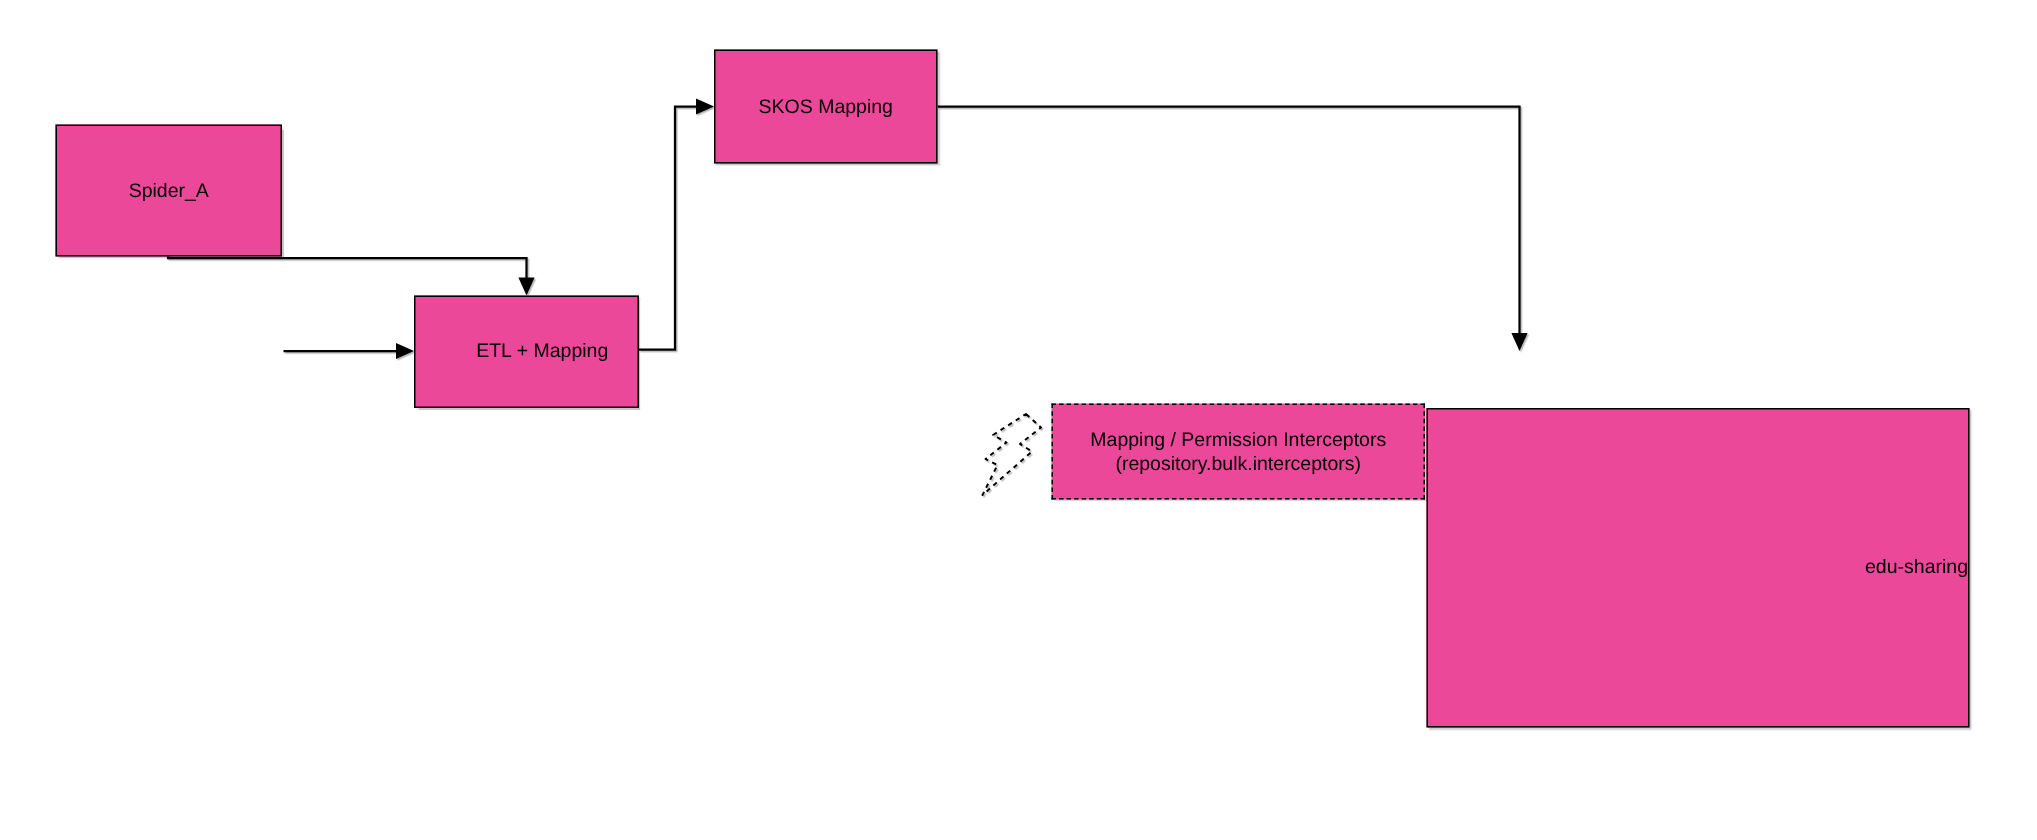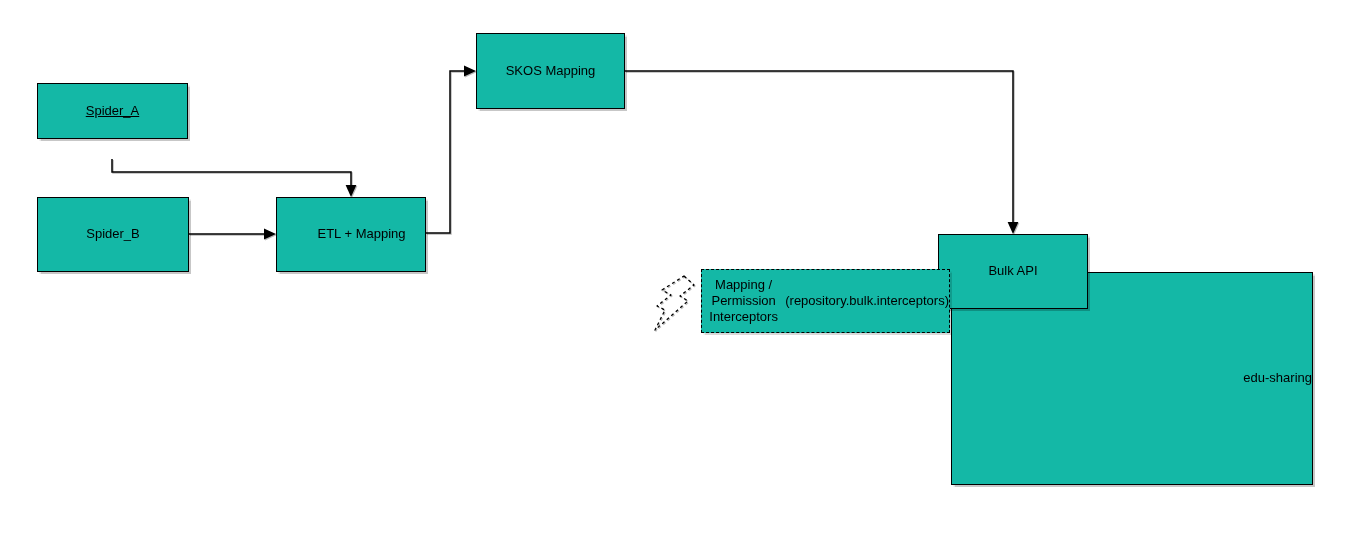--- a/index.html
+++ b/index.html
@@ -20,36 +20,36 @@
     position: absolute;
     left: 0;
     top: 0;
     width: 1358px;
     height: 560px;
     filter: drop-shadow(1.2px 1.2px 0.4px rgba(0,0,0,0.28));
   }
   .node {
     position: absolute;
     box-sizing: border-box;
-    background: #14b8a6;
+    background: #ec4899;
     border: 1.3px solid #000000;
     display: flex;
     align-items: center;
     justify-content: center;
     text-align: center;
     font-size: 13px;
     line-height: 1.25;
     box-shadow: 1.5px 1.5px 1px rgba(0,0,0,0.22);
   }
   .node.dashed {
     border-style: dashed;
-    flex-direction: row;
+    flex-direction: column;
     box-shadow: 1.5px 1.5px 1px rgba(0,0,0,0.15);
   }
-  .node-spider-a   { left: 37px;  top: 83px;  width: 151px; height: 56px; text-decoration: underline; }
+  .node-spider-a   { left: 37px;  top: 83px;  width: 151px; height: 88px; }
   .node-spider-b   { left: 37px;  top: 197px; width: 152px; height: 75px; }
   .node-etl        { left: 276px; top: 197px; width: 150px; height: 75px; padding-left: 21px; }
   .node-skos       { left: 476px; top: 33px;  width: 149px; height: 76px; }
   .node-edu        { left: 951px; top: 272px; width: 362px; height: 213px; justify-content: flex-end; }
   .node-bulk       { left: 938px; top: 234px; width: 150px; height: 75px; }
   .node-intercept  { left: 701px; top: 269px; width: 249px; height: 64px; }
   .edge-line {
     stroke: #000000;
     stroke-width: 1.5;
     fill: none;
@@ -85,36 +85,30 @@
     <path class="edge-line" d="M625 71 L1013 71 L1013 223"></path>
     <polygon class="edge-head" points="1013,234 1007.6,222 1018.4,222"></polygon>
 
     <path class="bolt" d="M684 276 L694 285 L680 296 L688 301 L655 330 L665 310 L657 306 L671 295 L662 290 Z"></path>
   </svg>
 
   <div class="node node-edu">
     <span>edu-sharing</span>
   </div>
 
-  <div class="node node-bulk">
-    <span>Bulk API</span>
-  </div>
 
   <div class="node dashed node-intercept">
     <span>Mapping / Permission Interceptors</span>
     <span>(repository.bulk.interceptors)</span>
   </div>
 
   <div class="node node-spider-a">
     <span>Spider_A</span>
   </div>
 
-  <div class="node node-spider-b">
-    <span>Spider_B</span>
-  </div>
 
   <div class="node node-etl">
     <span>ETL + Mapping</span>
   </div>
 
   <div class="node node-skos">
     <span>SKOS Mapping</span>
   </div>
 
 </div>

